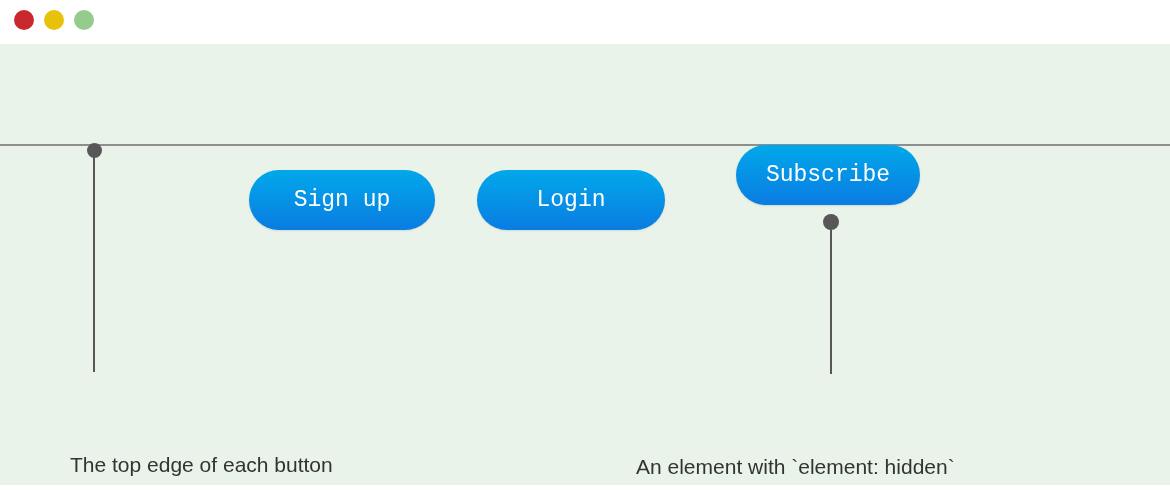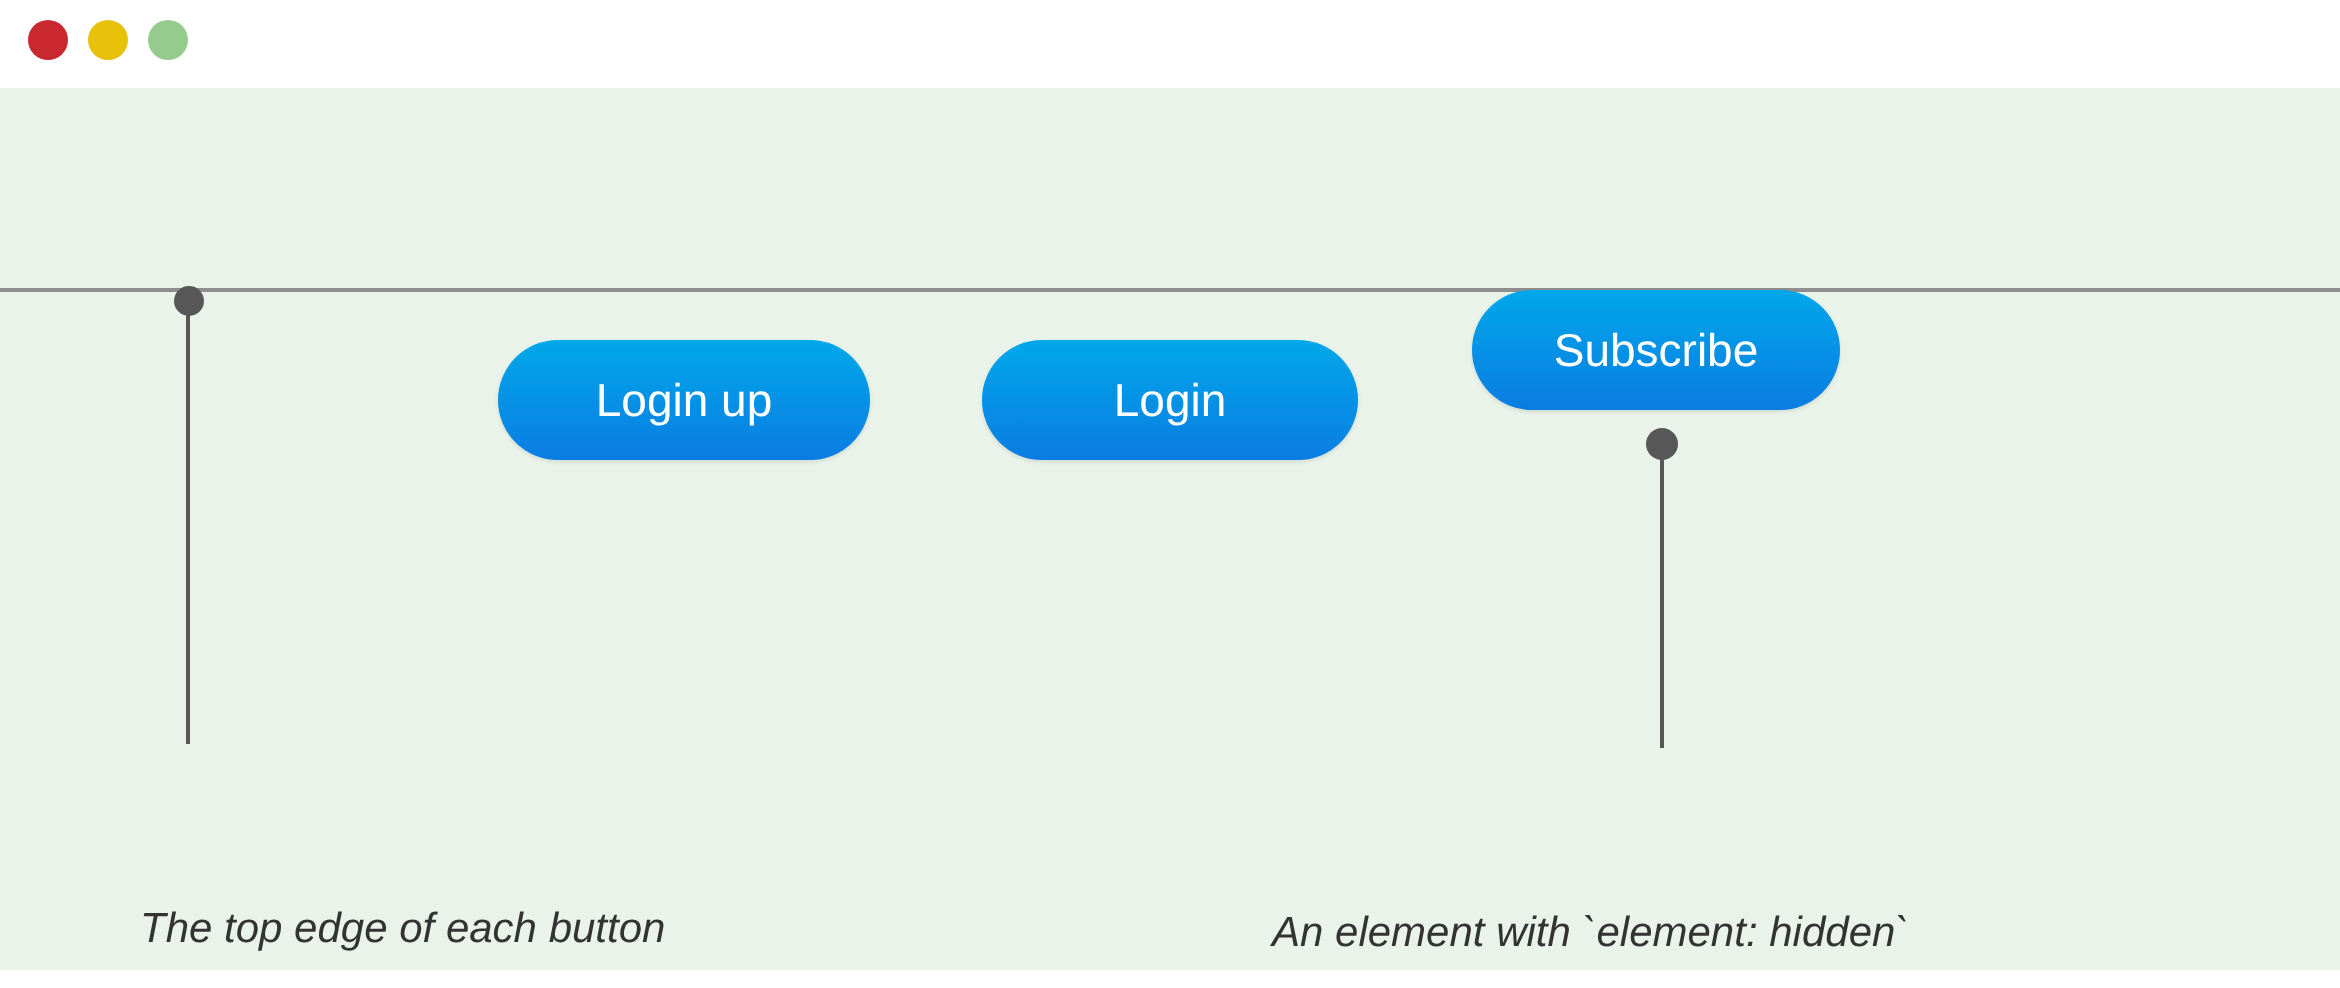--- a/index.html
+++ b/index.html
@@ -70,41 +70,41 @@
     background: #8e8e8e;
   }
 
   
   .btn {
     position: absolute;
     border: 0;
     padding: 0;
     border-radius: 999px;
     color: #ffffff;
-    font-family: Liberation Sans, sans-serif;
+    font-family: Liberation Mono, monospace;
     font-size: 23px;
     font-weight: 400;
     line-height: 1;
     text-align: center;
     cursor: pointer;
     background-image: linear-gradient(180deg, #01a8ea 0%, #0a7ce2 100%);
     display: flex;
     align-items: center;
     justify-content: center;
     overflow: hidden;
     box-shadow: 0 1px 2px rgba(0,0,0,0.10);
   }
   .btn-signup {
     left: 249px;
     top: 126px;            
     width: 186px;
     height: 60px;
   }
   .btn-login {
-    left: 491px;
+    left: 477px;
     top: 126px;
     width: 188px;
     height: 60px;
   }
   .btn-subscribe {
     left: 736px;
     top: 101px;            
     width: 184px;
     height: 60px;
   }
@@ -154,21 +154,21 @@
     white-space: pre;
   }
   .anno-left {
     left: 70px;
     top: 331px;            
   }
   .anno-right {
     left: 636px;
     top: 333px;
   }
-  .anno-line { display: block; font-style: italic; }
+  .anno-line { display: block; }
 
   
   .bottom-strip {
     position: absolute;
     left: 0;
     top: 485px;
     width: 1170px;
     height: 9px;
     background: #ffffff;
   }
@@ -183,21 +183,21 @@
       <span class="tl-dot tl-close"></span>
       <span class="tl-dot tl-min"></span>
       <span class="tl-dot tl-max"></span>
     </div>
   </div>
 
   <div class="page">
 
     <div class="guideline"></div>
 
-    <button class="btn btn-signup">Login up</button>
+    <button class="btn btn-signup">Sign up</button>
 
     <button class="btn btn-login">Login</button>
 
     <button class="btn btn-subscribe">Subscribe</button>
 
     <span class="callout-dot dot-left"></span>
     <span class="callout-line line-left"></span>
 
     <span class="callout-dot dot-right"></span>
     <span class="callout-line line-right"></span>

